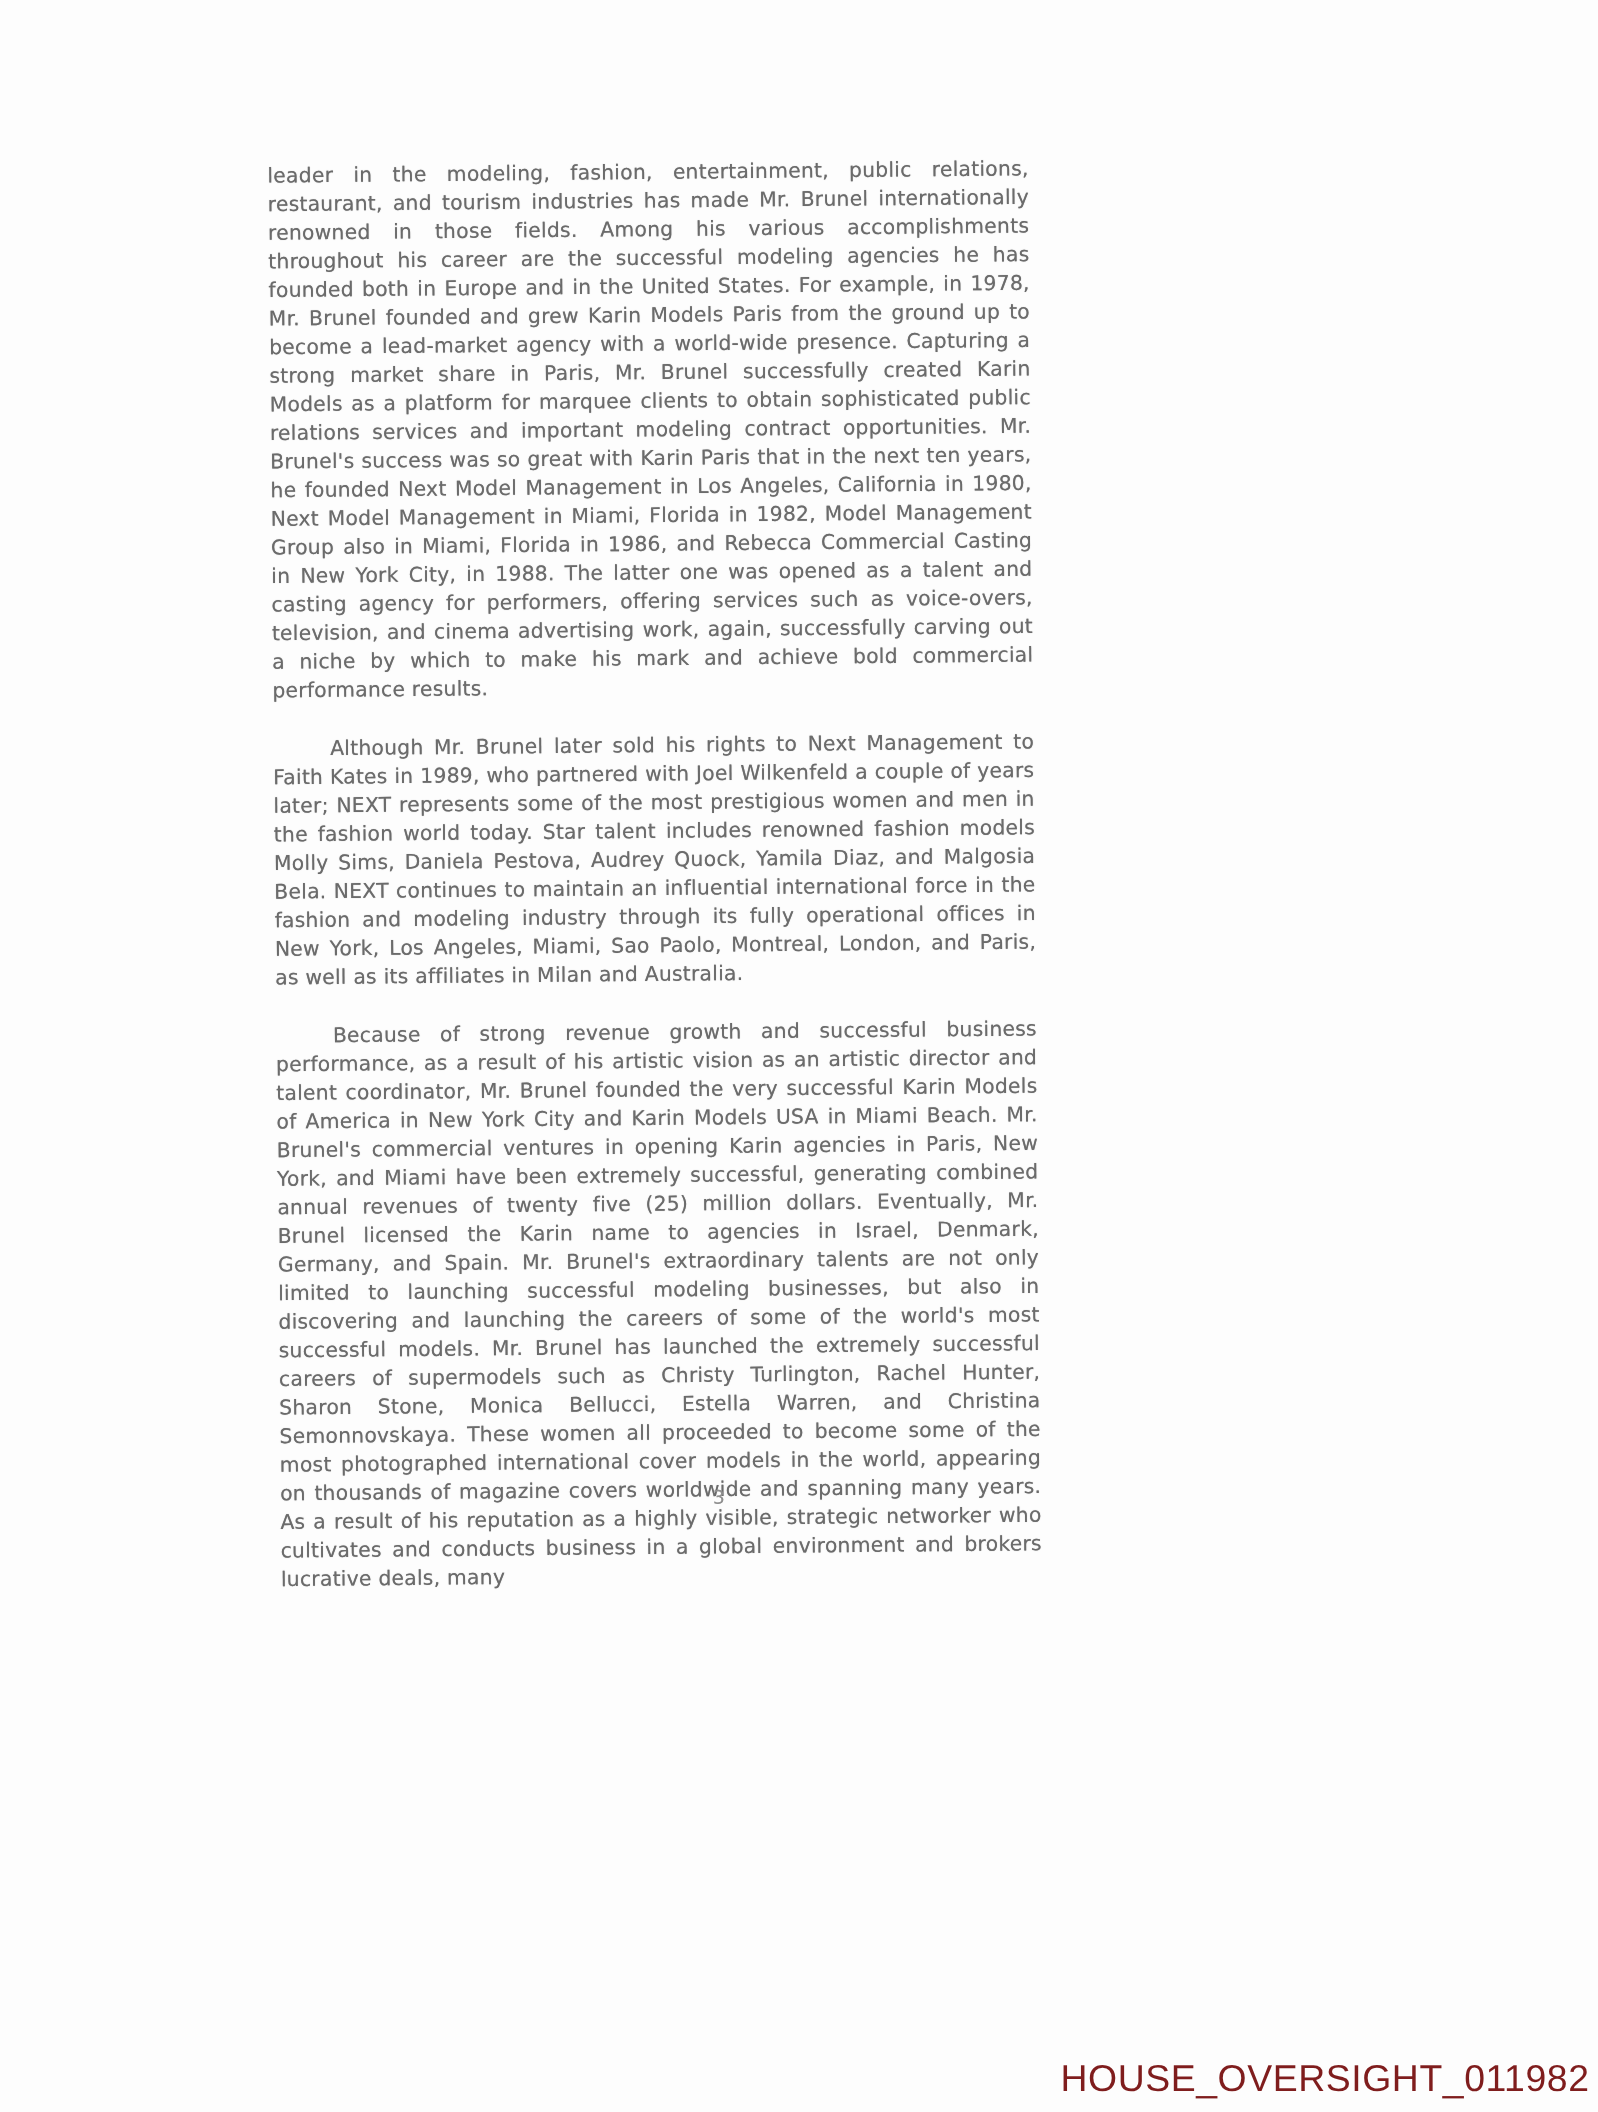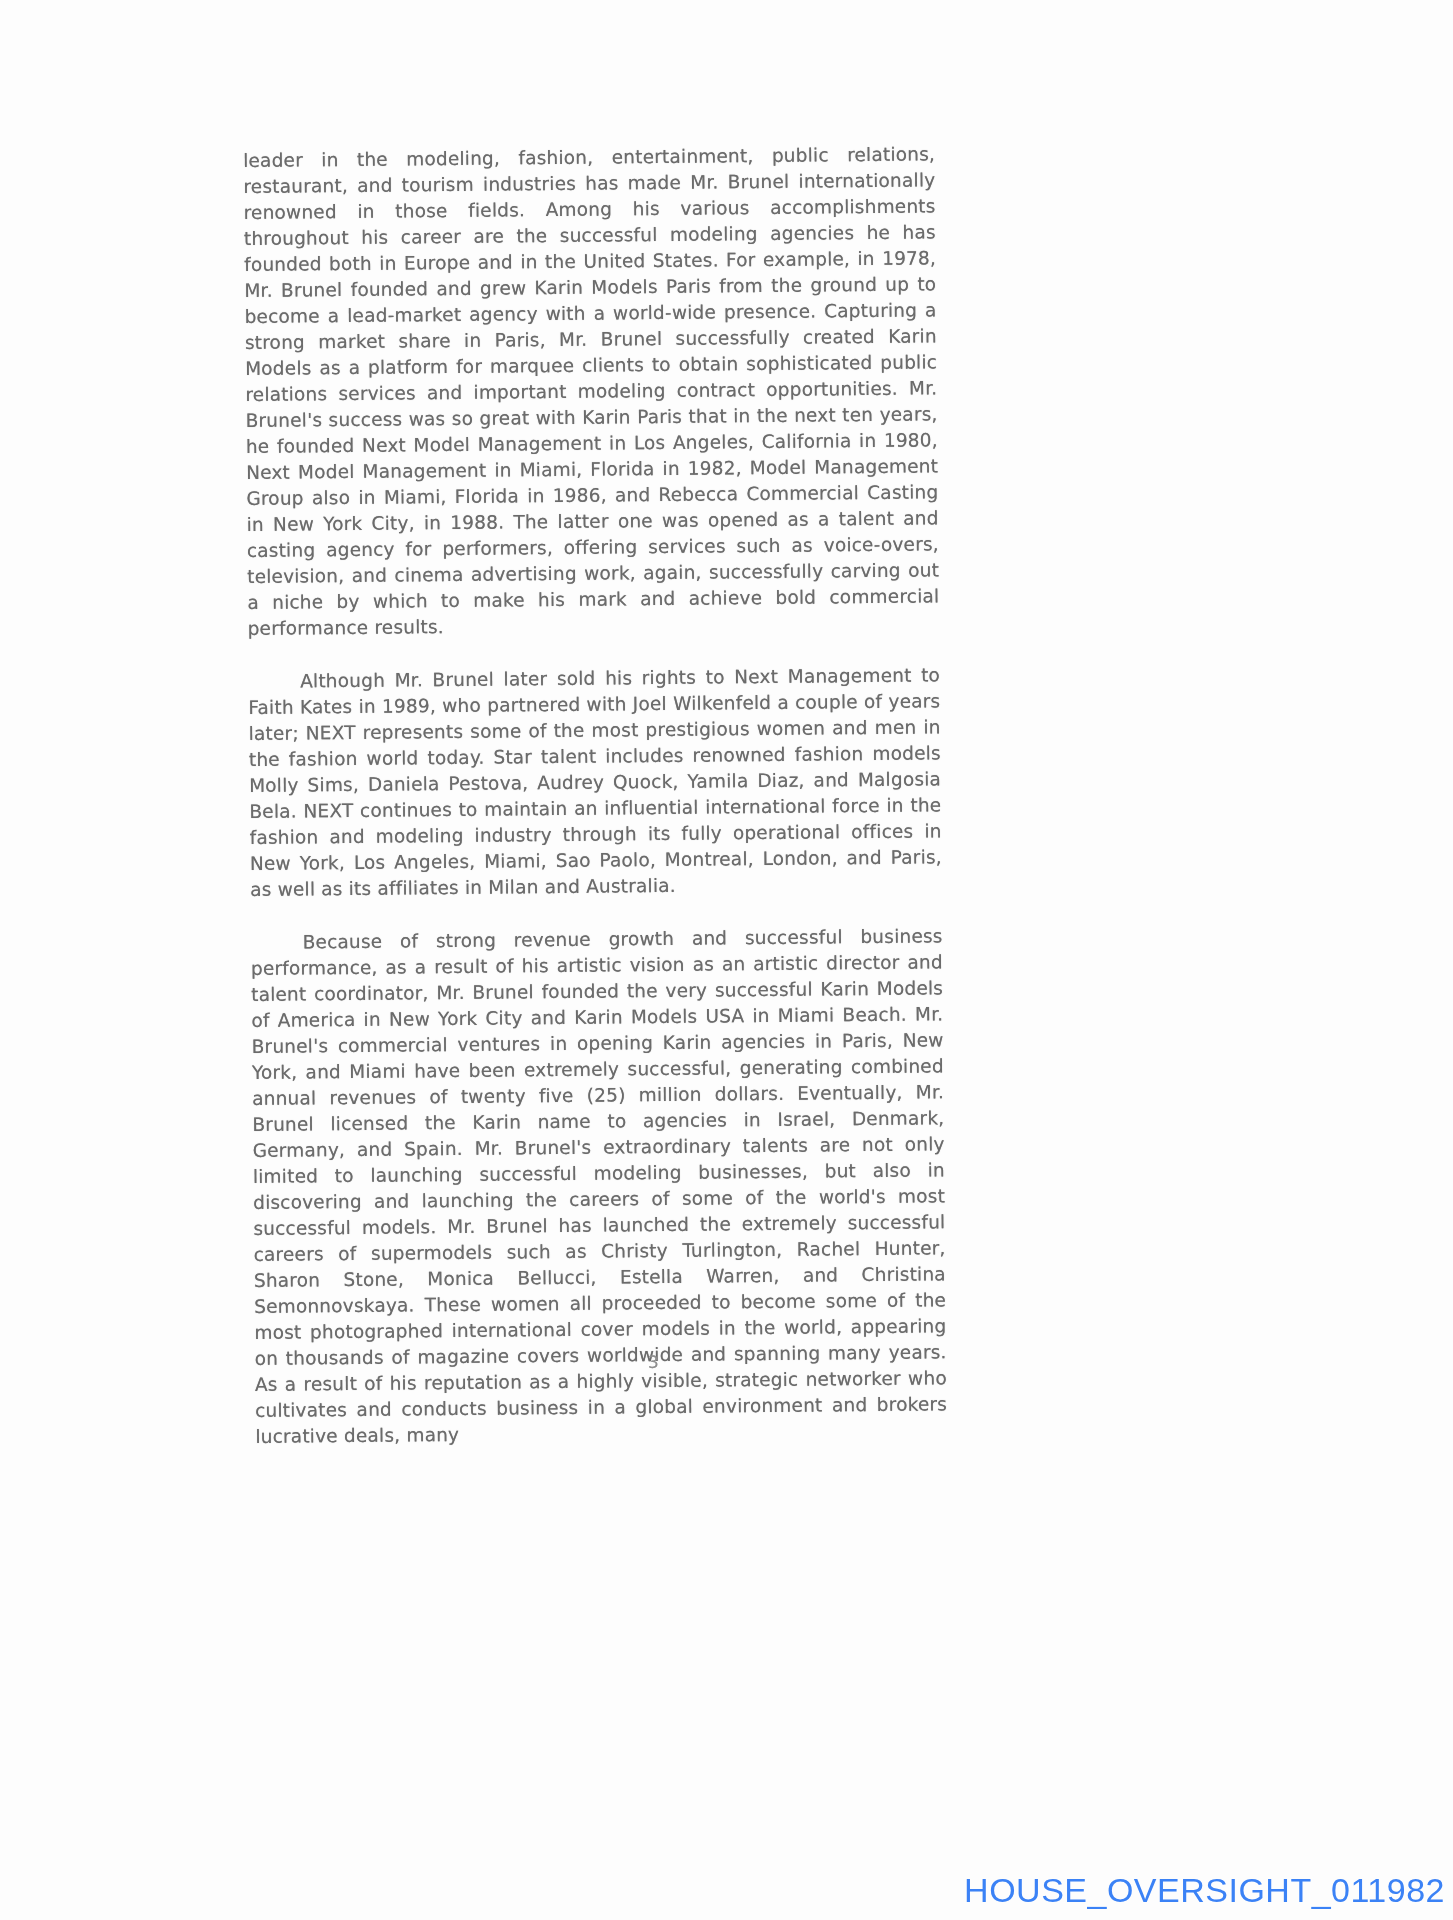--- a/index.html
+++ b/index.html
@@ -52,21 +52,21 @@
     color: #8f8f8f;
     font-family: "DejaVu Sans", sans-serif;
     font-size: 17px;
     transform: rotate(-1deg);
     text-shadow: 0 0 0.6px rgba(143,143,143,0.7);
   }
   .bates-stamp {
     position: absolute;
     right: 8px;
     bottom: 10px;
-    color: #3b82f6;
+    color: #7f1d1d;
     font-family: "Liberation Sans", sans-serif;
     font-size: 34px;
     letter-spacing: 0.5px;
     white-space: nowrap;
   }
 </style>
 </head>
 <body>
 
 <div class="page">

